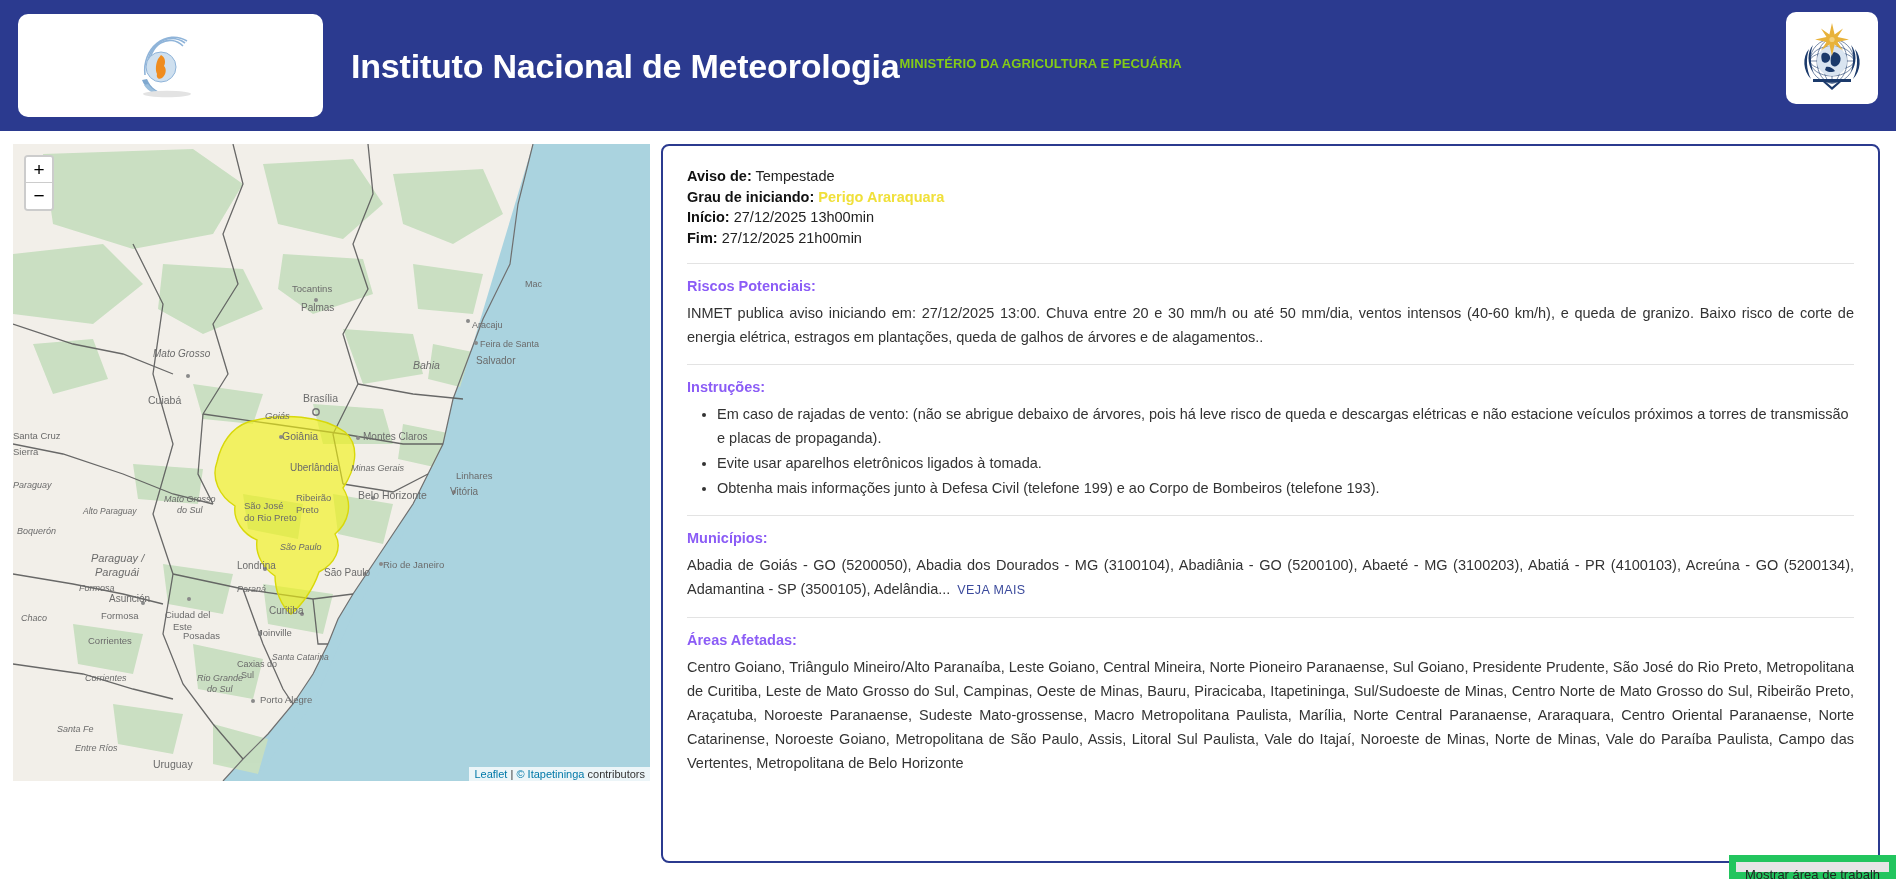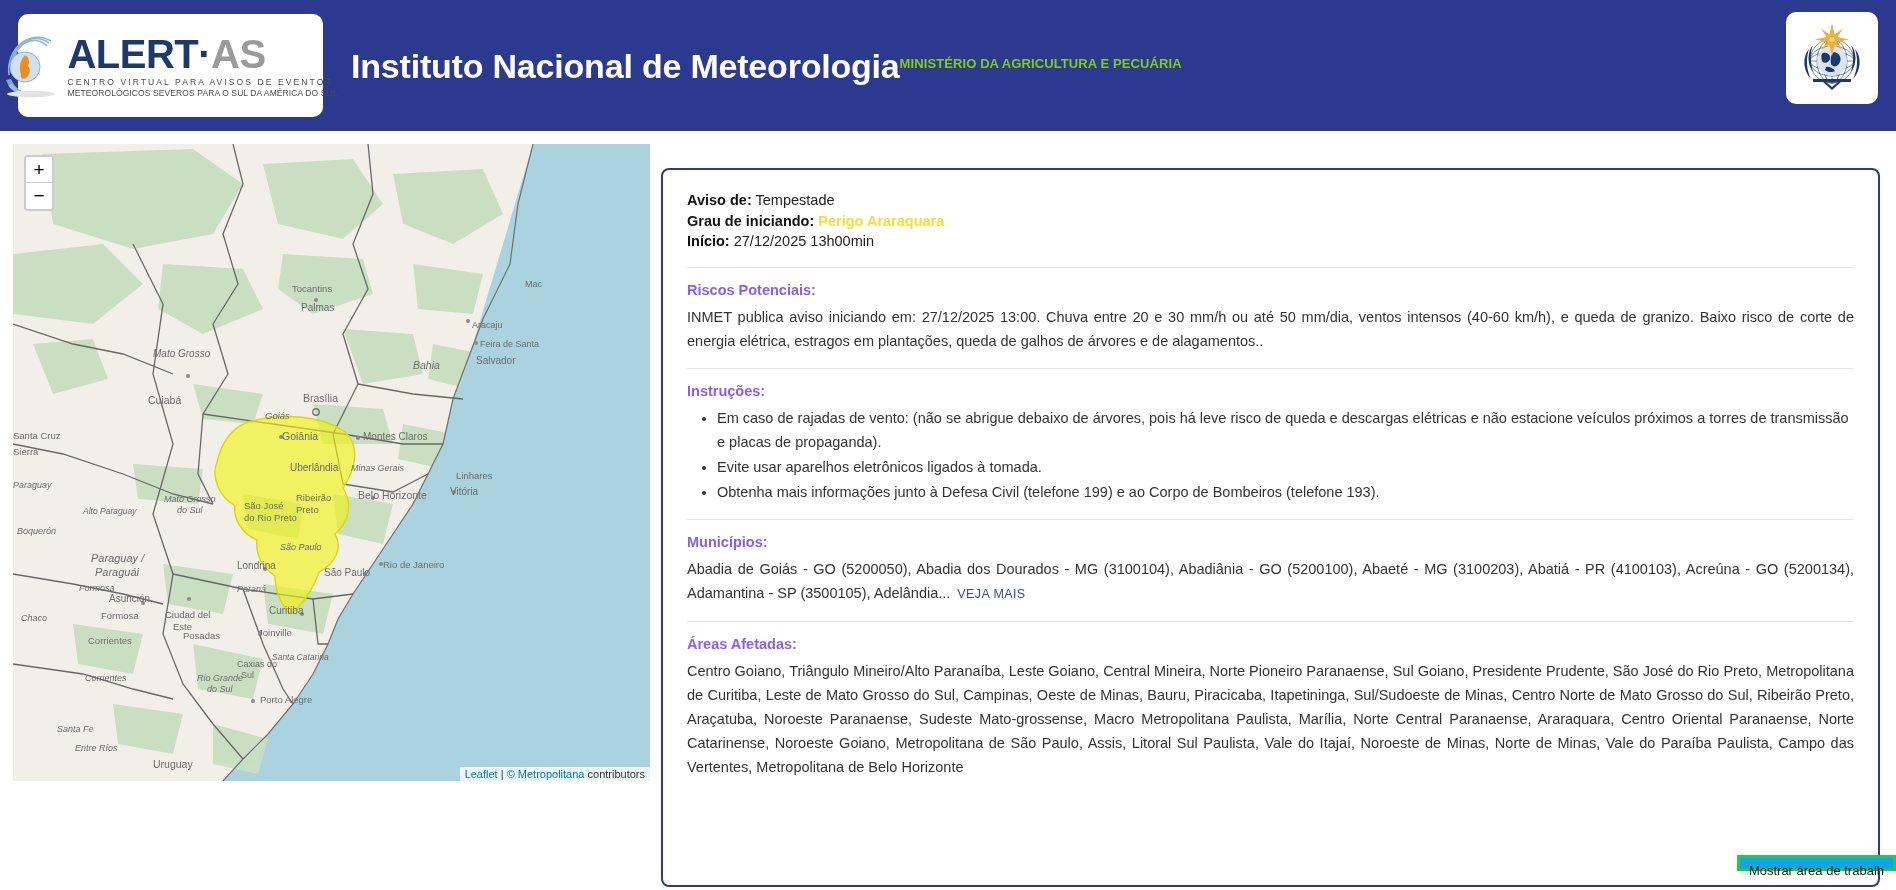--- a/index.html
+++ b/index.html
@@ -148,21 +148,20 @@
   .panel {
     margin-left: 11px;
     margin-right: 16px;
     flex: 1;
     border: 2px solid #2b3a8f;
     border-radius: 8px;
     background: #ffffff;
     padding: 20px 24px 18px 24px;
     height: 719px;
     overflow: hidden;
-    margin-top: 24px;
   }
   .kv { font-size: 14.5px; color: #222; line-height: 20.5px; margin-bottom: 0; }
   .kv b { color: #111; }
   .sev { color: #f0e03a; font-weight: bold; }
   .hr { border: none; border-top: 1px solid #e3e3e3; margin: 15px 0 14px 0; }
   .sec-title { font-size: 14.5px; font-weight: bold; color: #8b5cf6; margin-bottom: 7px; }
   .sec-body { font-size: 14.5px; color: #333; line-height: 24px; text-align: justify; }
   ul.instr { margin: 4px 0 0 0; padding-left: 30px; }
   ul.instr li { font-size: 14.5px; color: #333; line-height: 24px; margin-bottom: 1px; }
   .veja {
@@ -172,22 +171,22 @@
     cursor: pointer;
     margin-left: 7px;
     white-space: nowrap;
   }
 
   
   .desk-tip {
     position: absolute;
     right: 0;
     bottom: 0;
-    background: #0ea5e9;
-    border: 3px solid #22c55e;
+    background: #e5e5e5;
+    border: 7px solid #22c55e;
     color: #222;
     font-size: 13px;
     padding: 5px 9px;
     white-space: nowrap;
     font-family: "Liberation Sans", sans-serif;
     z-index: 50;
   }
 </style>
 </head>
 <body>
@@ -202,25 +201,20 @@
             <path d="M8 38 A25 30 0 0 1 46 10"></path>
             <path d="M6 42 A29 33 0 0 1 48 8"></path>
             <path d="M10 34 A21 26 0 0 1 44 13"></path>
           </g>
           <path d="M3 47 C7 58 20 63 33 60 C22 62 12 56 8 46 Z" fill="#7fa8cf"></path>
           <path d="M5 52 C11 62 26 65 40 61 C27 63 14 59 9 51 Z" fill="#9cbfdd"></path>
           <circle cx="22" cy="34" r="15" fill="#cfe0ef" stroke="#8fb4d9" stroke-width="1"></circle>
           <path d="M22 22 C26 24 27 29 25 33 C28 36 27 42 23 45 C20 47 17 45 18 41 C16 37 17 30 19 26 Z" fill="#ef8c1f"></path>
           <ellipse cx="28" cy="61" rx="24" ry="3.2" fill="#e3e3e3"></ellipse>
         </svg>
-      </span>
-      <span class="logo-text">
-        <span class="logo-word"><span>ALERT</span><span class="dot">·</span><span class="as">AS</span></span>
-        <span class="logo-sub1">CENTRO VIRTUAL PARA AVISOS DE EVENTOS</span>
-        <span class="logo-sub2">METEOROLÓGICOS SEVEROS PARA O SUL DA AMÉRICA DO SUL</span>
       </span>
     </div>
   </div>
 
   <div class="titles">
     <div class="site-title">Instituto Nacional de Meteorologia</div>
     <div class="site-sub">MINISTÉRIO DA AGRICULTURA E PECUÁRIA</div>
   </div>
 
   <div class="wmo-card">
@@ -403,37 +397,41 @@
         <text x="0" y="344" font-size="9" font-style="italic">Paraguay</text>
       </g>
     </svg>
 
     <div class="zoom-ctrl">
       <span class="zoom-btn top">+</span>
       <span class="zoom-btn bot">−</span>
     </div>
 
     <div class="map-attrib">
-      <a>Leaflet</a><span> | </span><a>© </a><a>Metropolitana</a><span> contributors</span>
+      <a>Leaflet</a><span> | </span><a>© </a><a>Itapetininga</a><span> contributors</span>
     </div>
   </div>
 
   <div class="panel">
 
     <div class="kv">
       <b>Aviso de:</b>
       <span>Tempestade</span>
     </div>
     <div class="kv">
       <b>Grau de iniciando:</b>
       <span class="sev">Perigo Araraquara</span>
     </div>
     <div class="kv">
       <b>Início:</b>
       <span>27/12/2025 13h00min</span>
+    </div>
+    <div class="kv">
+      <b>Fim:</b>
+      <span>27/12/2025 21h00min</span>
     </div>
 
     <hr class="hr">
 
     <div class="sec-title">Riscos Potenciais:</div>
     <div class="sec-body">INMET publica aviso iniciando em: 27/12/2025 13:00. Chuva entre 20 e 30 mm/h ou até 50 mm/dia, ventos intensos (40-60 km/h), e queda de granizo. Baixo risco de corte de energia elétrica, estragos em plantações, queda de galhos de árvores e de alagamentos..</div>
 
     <hr class="hr">
 
     <div class="sec-title">Instruções:</div>

